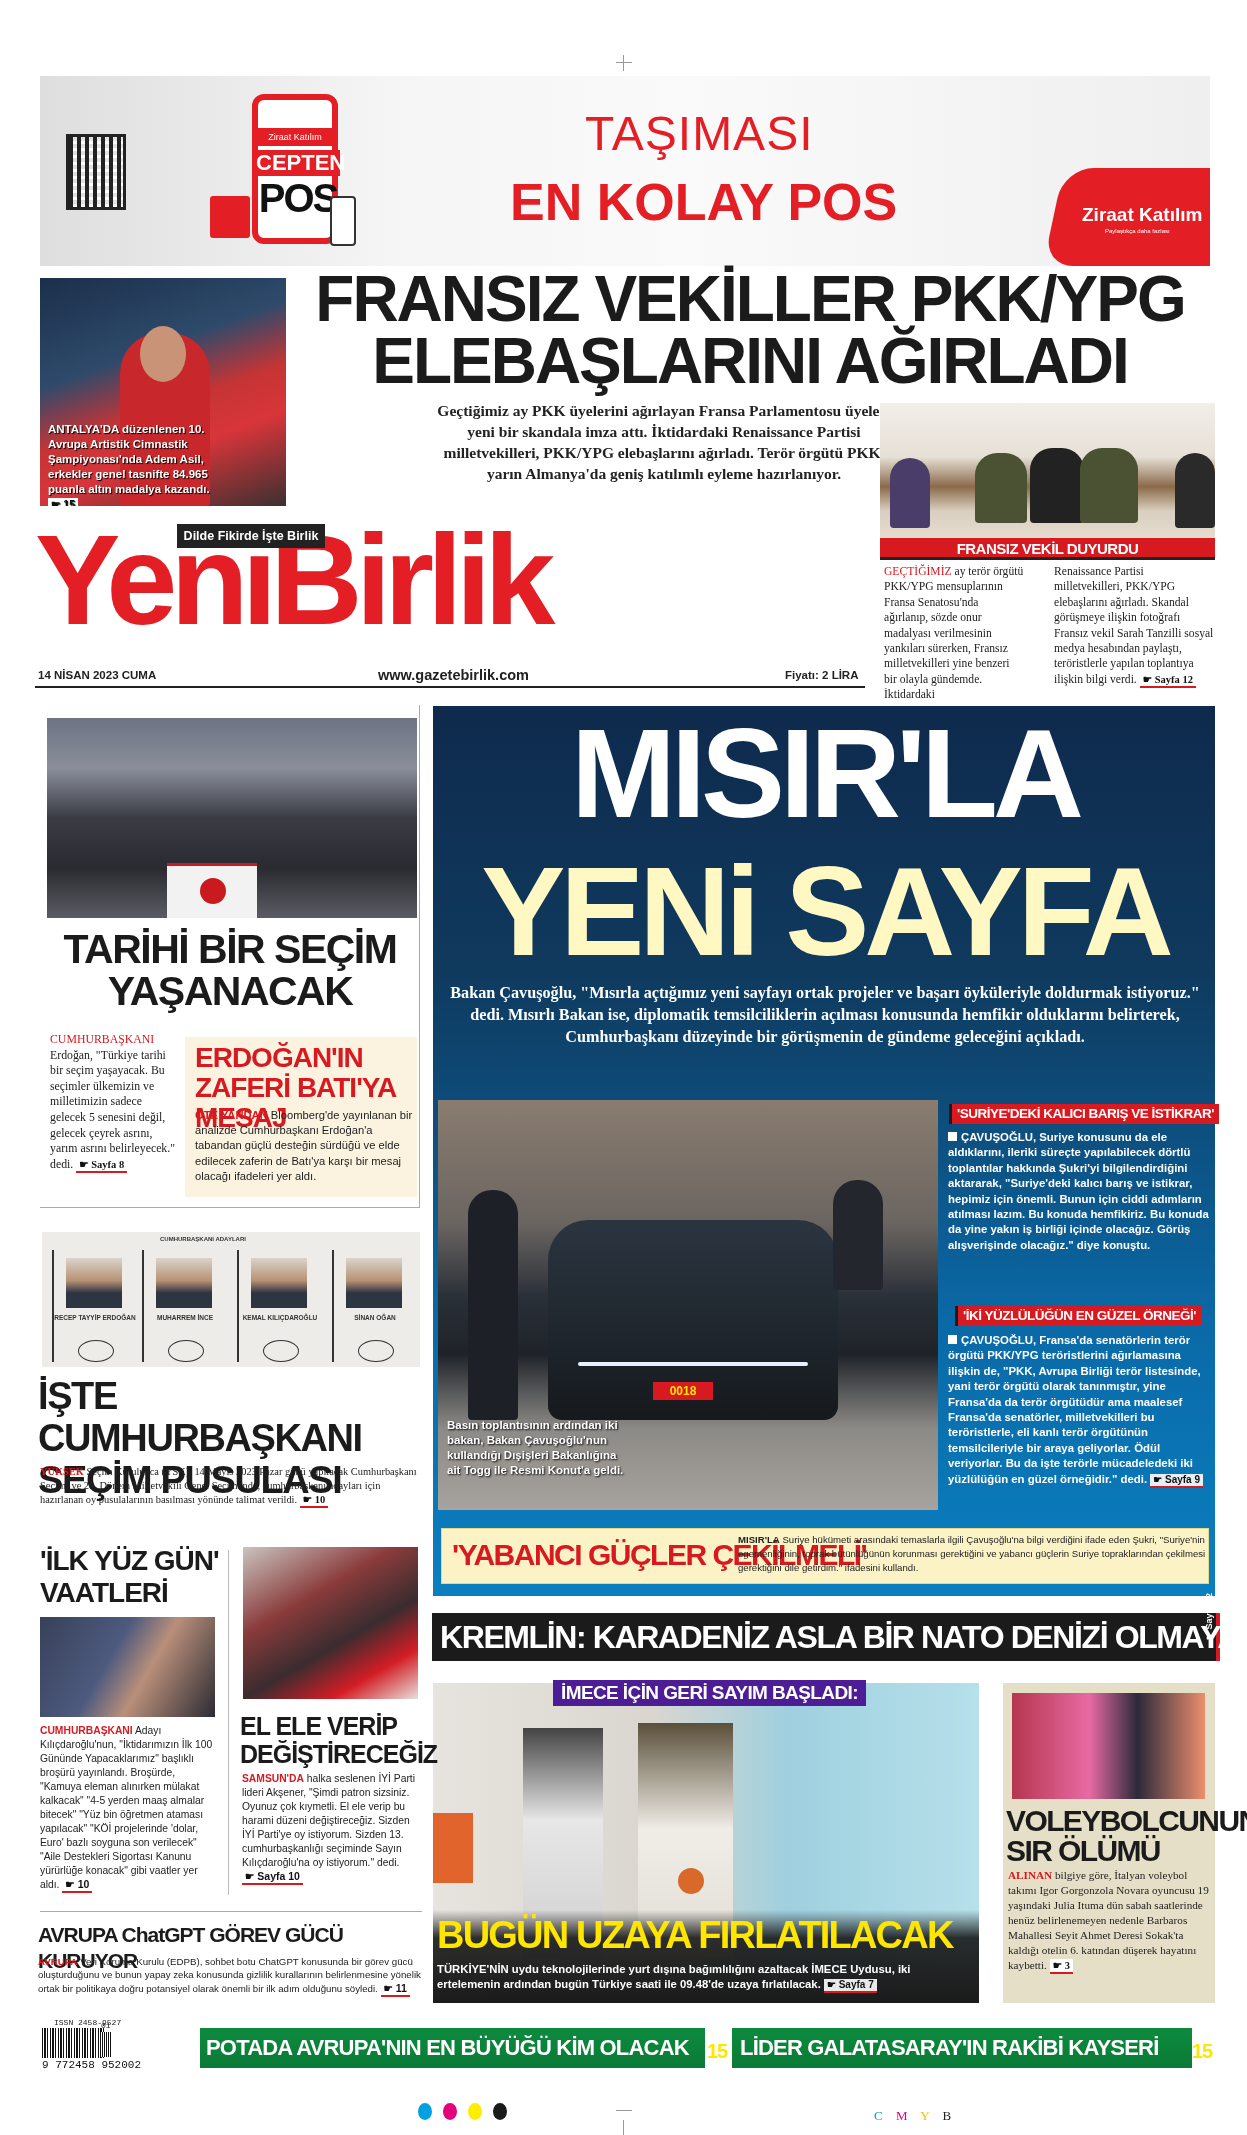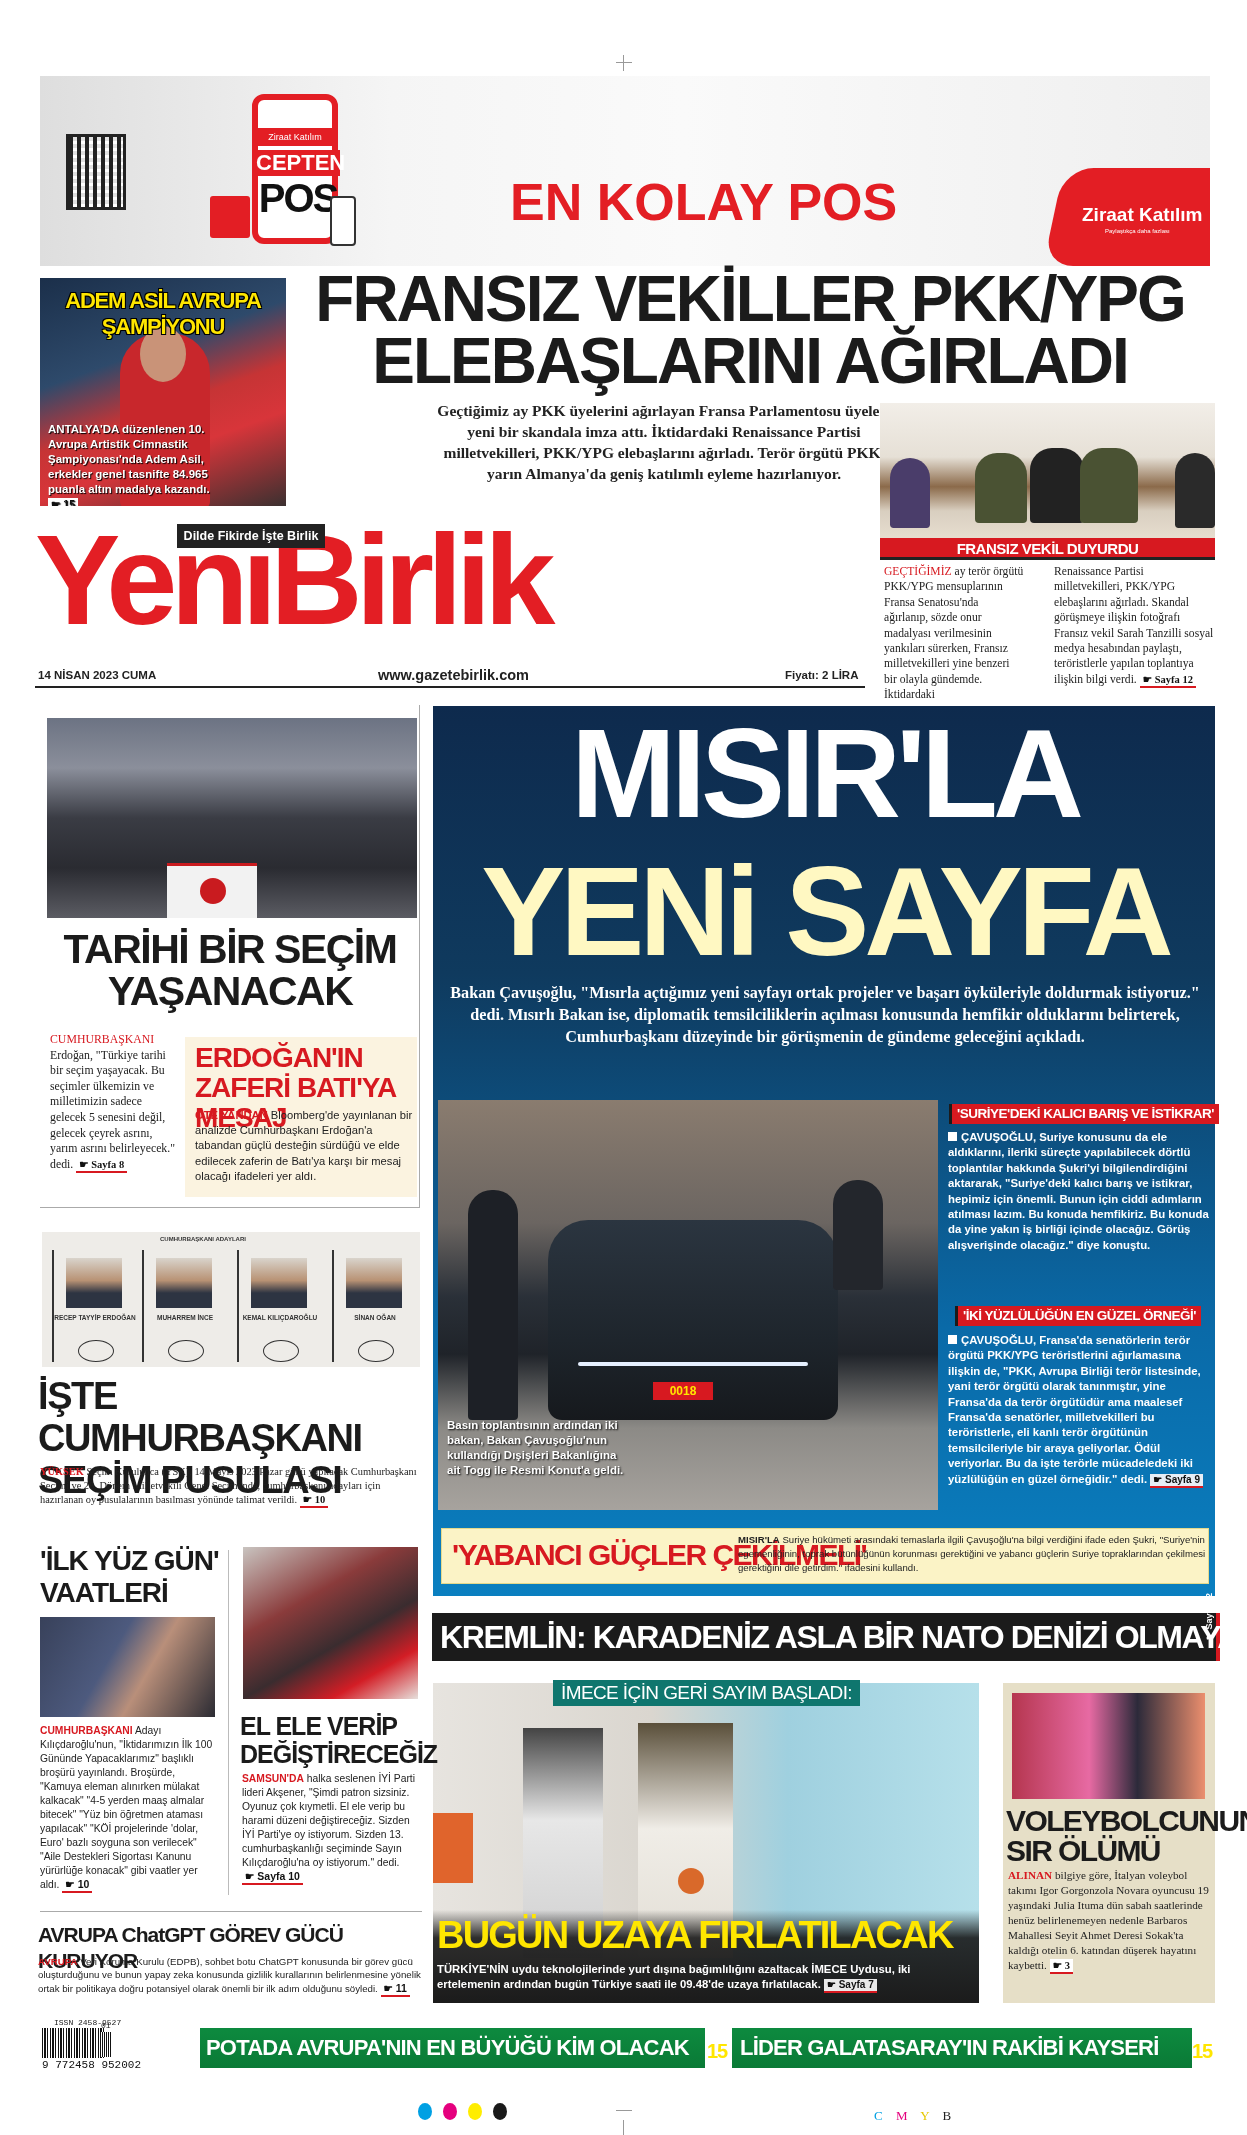--- a/index.html
+++ b/index.html
@@ -99,21 +99,21 @@
   #krem { left: 432px; top: 1613px; width: 788px; height: 48px; background: #1b1b1b; border-right: 4px solid #d71920; }
   #krem-text { left: 440px; top: 1617px; width: 760px; font-size: 32px; line-height: 40px; font-weight: 900; color: #fff; letter-spacing: -1.4px; white-space: nowrap; }
   #krem-ref { left: 1204px; top: 1640px; font-size: 9px; color: #fff; font-weight: 700; transform: rotate(-90deg); transform-origin: left top; white-space: nowrap; }
 
   
   #sat-photo { left: 433px; top: 1683px; width: 546px; height: 320px;
                background: linear-gradient(90deg,#e7e4df 0%,#dad6cf 40%,#9fd0df 65%,#b6e0ea 100%); overflow: hidden; }
   .sat1 { left: 90px; top: 45px; width: 80px; height: 230px; background: linear-gradient(180deg,#444 0%,#e7e7e7 40%,#cfcfcf 100%); }
   .sat2 { left: 205px; top: 40px; width: 95px; height: 235px; background: linear-gradient(180deg,#5a4f3a 0%,#f0ede7 45%,#e2ded5 100%); }
   .sat-logo { left: 245px; top: 185px; width: 26px; height: 26px; border-radius: 50%; background: #d9692a; }
-  #sat-tag { left: 553px; top: 1680px; height: 26px; background: #0f766e; color: #fff; font-size: 19px; line-height: 26px; font-weight: 400; padding: 0 8px; letter-spacing: -0.6px; }
+  #sat-tag { left: 553px; top: 1680px; height: 26px; background: #4c1d95; color: #fff; font-size: 19px; line-height: 26px; font-weight: 700; padding: 0 8px; letter-spacing: -0.6px; }
   #sat-shade { left: 433px; top: 1910px; width: 546px; height: 93px; background: linear-gradient(180deg,rgba(20,20,20,0) 0%,rgba(20,20,20,0.88) 30%,#1b1b1b 100%); }
   #sat-head { left: 437px; top: 1914px; width: 540px; font-size: 38px; line-height: 42px; font-weight: 900; color: #ffe600; letter-spacing: -1.8px; white-space: nowrap; }
   #sat-body { left: 437px; top: 1962px; width: 540px; font-size: 11.3px; line-height: 15px; color: #fff; font-weight: 700; }
   .ref-grey { display:inline-block; background:#e9e9e9; color:#111; font-size:10px; padding:0 3px; line-height:12px; border-bottom: 2px solid #d71920; }
 
   
   #vol-box { left: 1003px; top: 1683px; width: 212px; height: 320px; background: #e6dfc7; }
   #vol-photo { left: 1012px; top: 1693px; width: 193px; height: 106px;
                background: linear-gradient(90deg,#b5364f 0%,#e76aa3 40%,#2c2a3a 65%,#ec8f6e 100%); }
   #vol-head { left: 1006px; top: 1806px; width: 210px; font-size: 30px; line-height: 30px; font-weight: 900; color: #1b1b1b; letter-spacing: -1.6px; }
@@ -166,30 +166,30 @@
 
 <div id="ad" class="abs">
   <div class="abs qr"></div>
   <div class="abs phone">
     <div class="phone-brand">Ziraat Katılım</div>
     <div class="phone-cepten">CEPTEN</div>
     <div class="phone-pos">POS</div>
   </div>
   <div class="abs" style="left:170px;top:120px;width:40px;height:42px;background:#e31e24;border-radius:3px;"></div>
   <div class="abs small-phone"></div>
+  <div class="abs ad-line1">TAŞIMASI</div>
   <div class="abs ad-line2">EN KOLAY POS</div>
   <div class="abs ad-brand"></div>
   <div class="abs ad-brand-name">Ziraat Katılım</div>
   <div class="abs ad-brand-tag">Paylaştıkça daha fazlası</div>
 </div>
 
 <div id="adem" class="abs">
   <div class="abs figure"></div>
   <div class="abs face"></div>
-  <div class="abs head">ADEM ASİL AVRUPA ŞAMPİYONU</div>
   <div class="abs cap">
     <span>ANTALYA'DA düzenlenen 10. Avrupa Artistik Cimnastik Şampiyonası'nda Adem Asil, erkekler genel tasnifte 84.965 puanla altın madalya kazandı.</span>
     <span class="ref">☛ 15</span>
   </div>
 </div>
 
 <div id="fr-head" class="abs">FRANSIZ VEKİLLER PKK/YPG ELEBAŞLARINI AĞIRLADI</div>
 <div id="fr-lede" class="abs serif">Geçtiğimiz ay PKK üyelerini ağırlayan Fransa Parlamentosu üyeleri yeni bir skandala imza attı. İktidardaki Renaissance Partisi milletvekilleri, PKK/YPG elebaşlarını ağırladı. Terör örgütü PKK, yarın Almanya'da geniş katılımlı eyleme hazırlanıyor.</div>
 
 <div id="fr-photo" class="abs">

